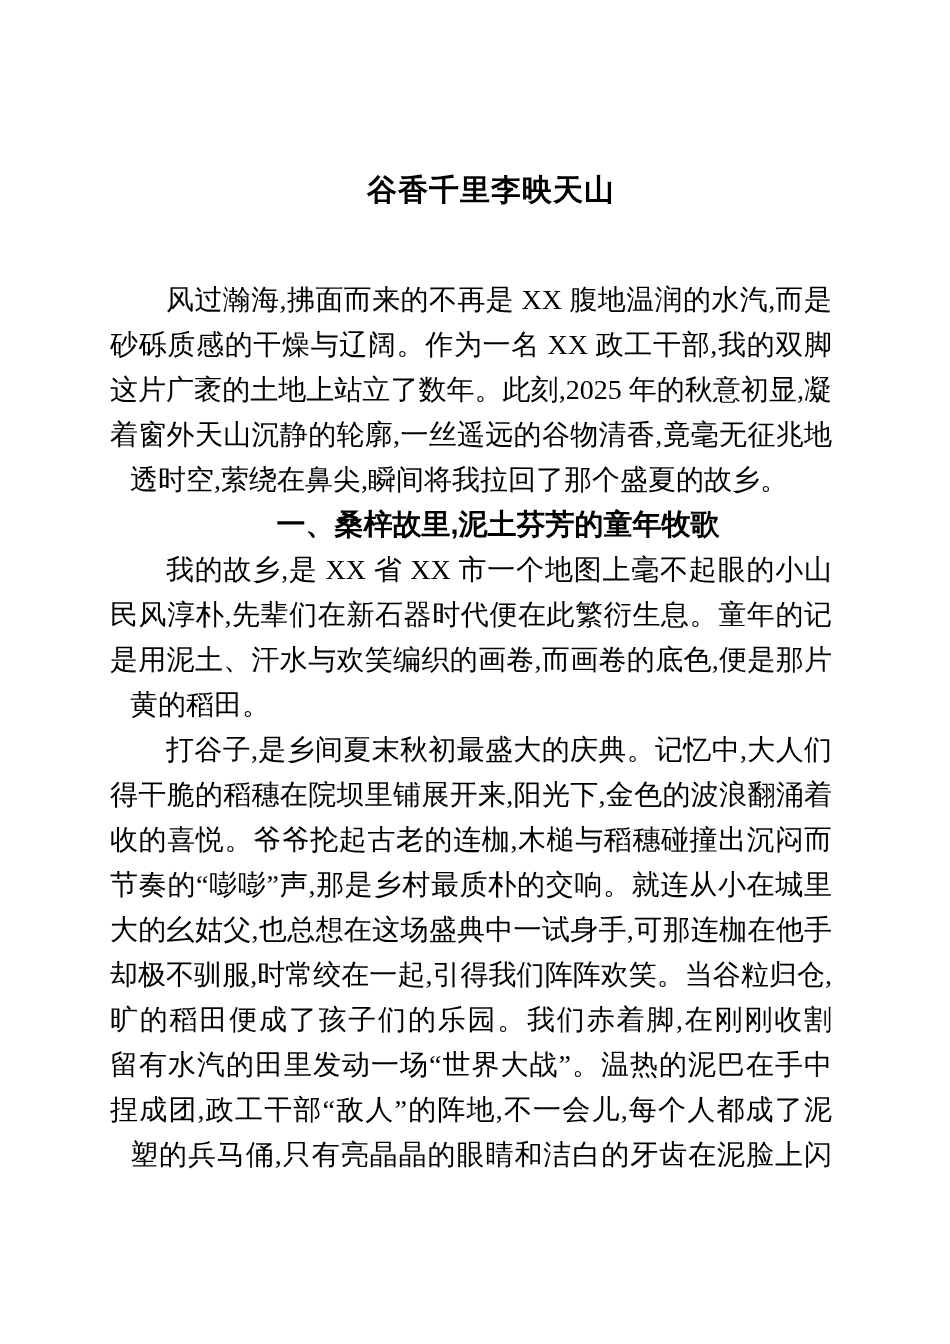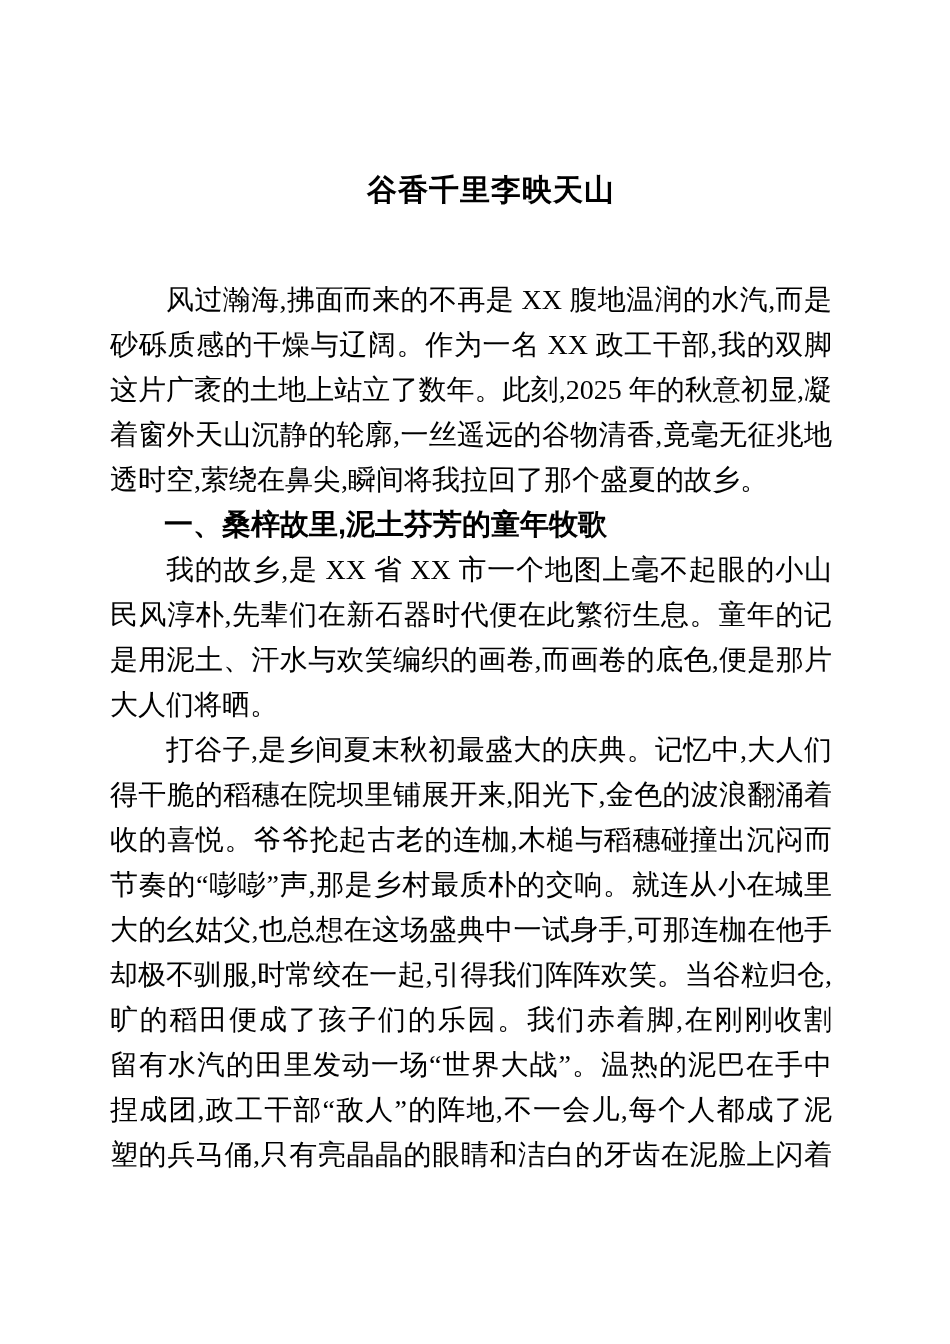--- a/index.html
+++ b/index.html
@@ -54,30 +54,31 @@
     text-justify: inter-character;
     white-space: normal;
     overflow: hidden;
     font-family: "Liberation Serif", "DejaVu Serif", serif;
   }
   .line.first-line {
     text-indent: 56px;
   }
   .line.para-end {
     text-align-last: left;
+    margin-left: 20px;
   }
   .section-heading {
     margin: 0;
     font-family: "Liberation Sans", "DejaVu Sans", sans-serif;
     font-weight: bold;
     font-size: 29px;
     line-height: 45px;
     height: 45px;
     text-indent: 54px;
-    text-align: left;
+    text-align: center;
     color: #000000;
   }
 </style>
 </head>
 <body>
 
 <div class="page">
 
   <h1 class="doc-title">谷香千里李映天山</h1>
 
@@ -90,21 +91,21 @@
       <div class="line">着窗外天山沉静的轮廓,一丝遥远的谷物清香,竟毫无征兆地穿</div>
       <div class="line para-end">透时空,萦绕在鼻尖,瞬间将我拉回了那个盛夏的故乡。</div>
     </div>
 
     <h2 class="section-heading">一、桑梓故里,泥土芬芳的童年牧歌</h2>
 
     <div class="para">
       <div class="line first-line">我的故乡,是 XX 省 XX 市一个地图上毫不起眼的小山村,那里</div>
       <div class="line">民风淳朴,先辈们在新石器时代便在此繁衍生息。童年的记忆,</div>
       <div class="line">是用泥土、汗水与欢笑编织的画卷,而画卷的底色,便是那片金</div>
-      <div class="line para-end">大人们将晒。</div>
+      <div class="line para-end">黄的稻田。</div>
     </div>
 
     <div class="para">
       <div class="line first-line">打谷子,是乡间夏末秋初最盛大的庆典。记忆中,大人们将晒</div>
       <div class="line">得干脆的稻穗在院坝里铺展开来,阳光下,金色的波浪翻涌着丰</div>
       <div class="line">收的喜悦。爷爷抡起古老的连枷,木槌与稻穗碰撞出沉闷而富有</div>
       <div class="line">节奏的“嘭嘭”声,那是乡村最质朴的交响。就连从小在城里长</div>
       <div class="line">大的幺姑父,也总想在这场盛典中一试身手,可那连枷在他手里</div>
       <div class="line">却极不驯服,时常绞在一起,引得我们阵阵欢笑。当谷粒归仓,空</div>
       <div class="line">旷的稻田便成了孩子们的乐园。我们赤着脚,在刚刚收割完、还</div>

